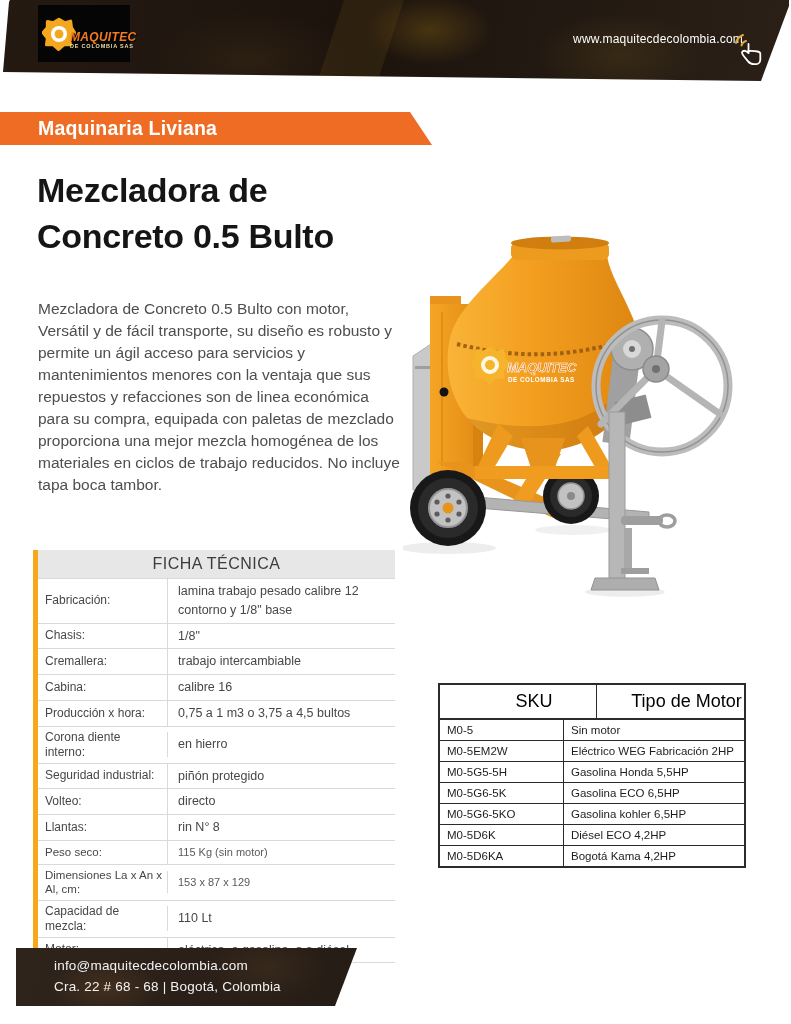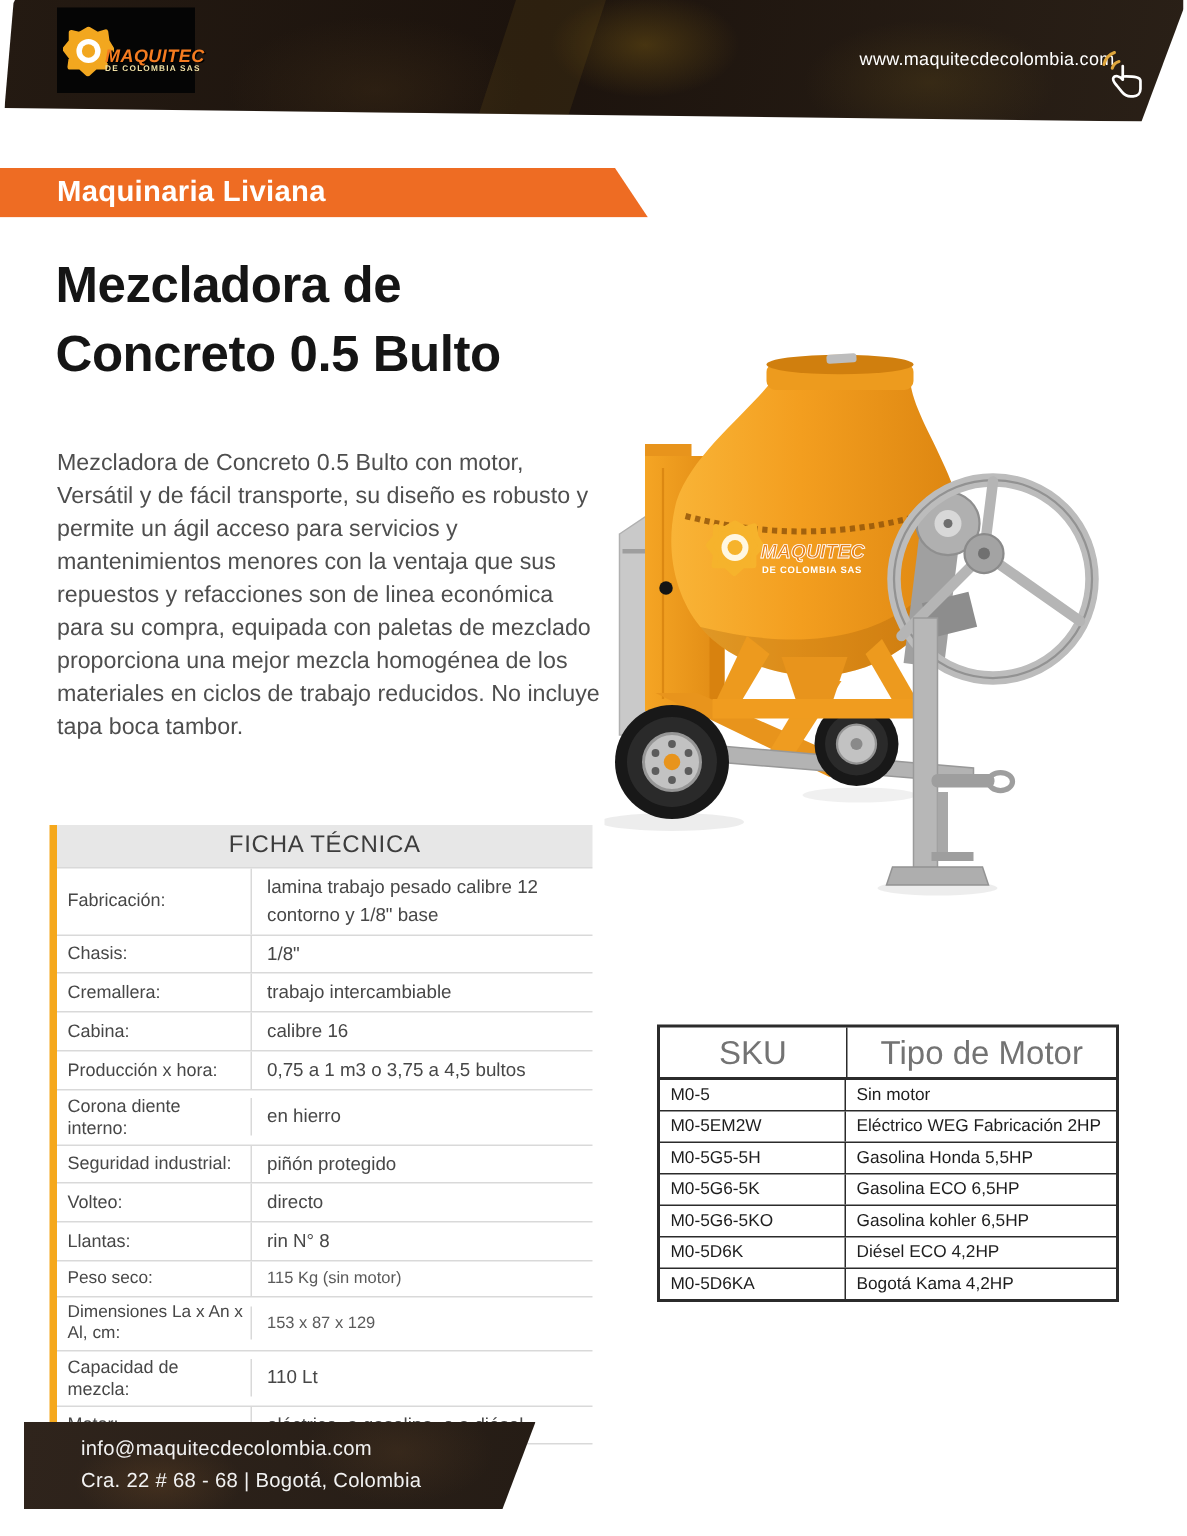--- a/index.html
+++ b/index.html
@@ -49,21 +49,21 @@
   .flabel{flex:0 0 118px;padding:3px 4px 3px 7px;font-size:12px;color:#474747;line-height:1.25;}
   .fvalue{flex:1;border-left:1px solid #d9d9d9;padding:3px 4px 3px 10px;font-size:12.5px;
           color:#474747;line-height:1.5;}
   .frow.small .flabel{font-size:11.5px;}
   .frow.small .fvalue{font-size:11px;color:#5a5a5a;}
 
   
   .sku{position:absolute;left:438px;top:683px;width:308px;border:2px solid #2b2b2b;
        box-sizing:border-box;background:#fff;}
   .sku-head{display:flex;height:33px;border-bottom:2px solid #2b2b2b;}
-  .sku-head .c{display:flex;align-items:center;justify-content:center;font-size:22px;color:#737373;}
+  .sku-head .c{display:flex;align-items:center;justify-content:center;font-size:18px;color:#000000;margin-left:32px;}
   .sku-row{display:flex;height:20px;border-bottom:1px solid #2b2b2b;}
   .sku-row:last-child{border-bottom:none;}
   .sku-row .c{display:flex;align-items:center;font-size:11.5px;color:#1d1d1d;padding-left:7px;box-sizing:border-box;}
   .c.c1{width:124px;border-right:1px solid #2b2b2b;flex:0 0 auto;}
   .c.c2{flex:1;}
   .sku-head .c1{padding-left:0;}
   .sku-head .c{padding-left:0;justify-content:center;}
 
   
   .ftr{position:absolute;left:16px;top:948px;width:345px;height:58px;

